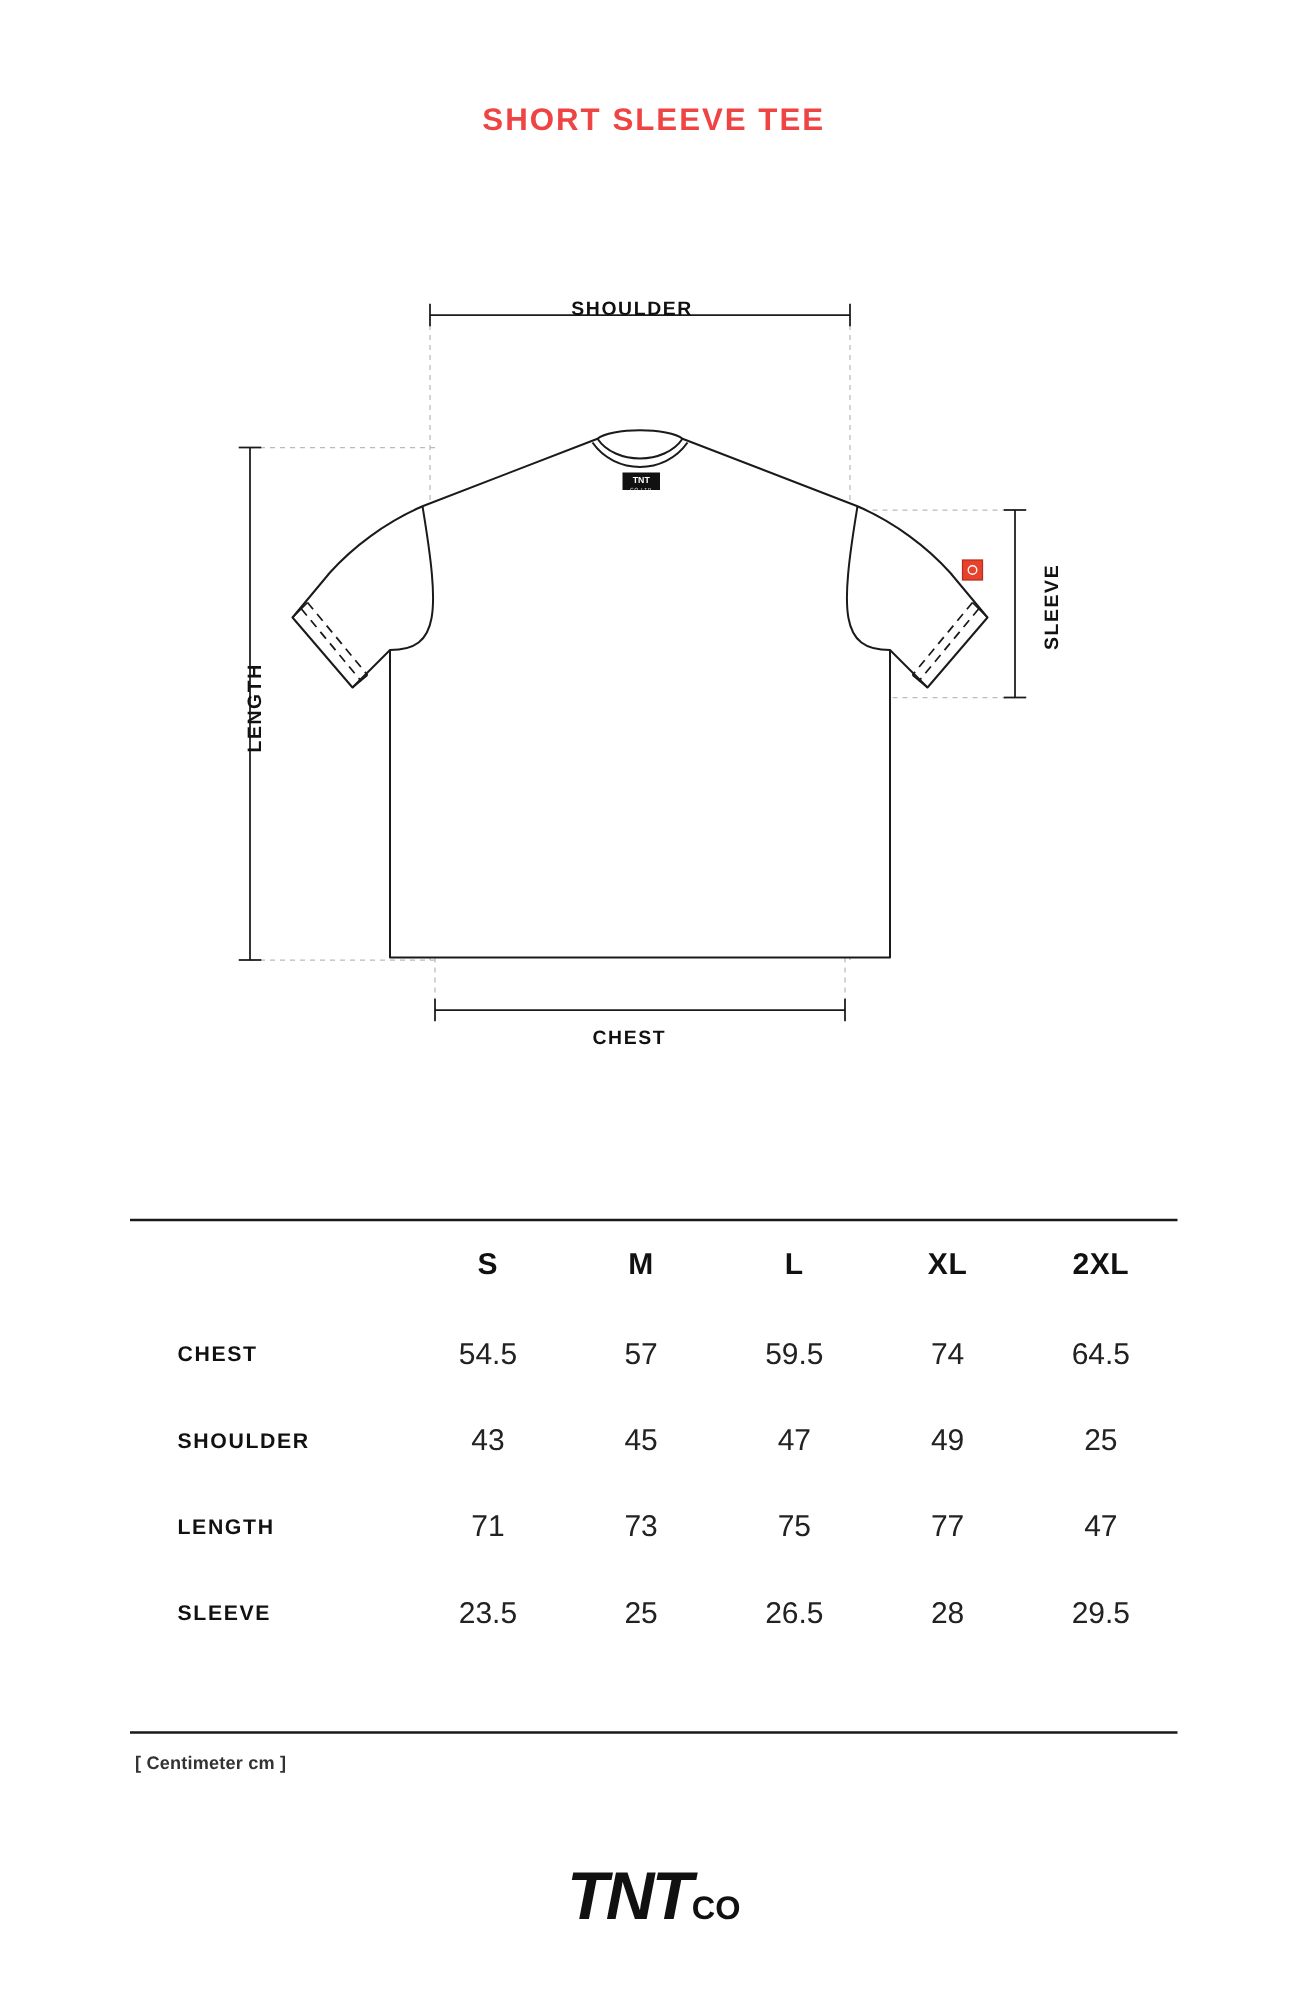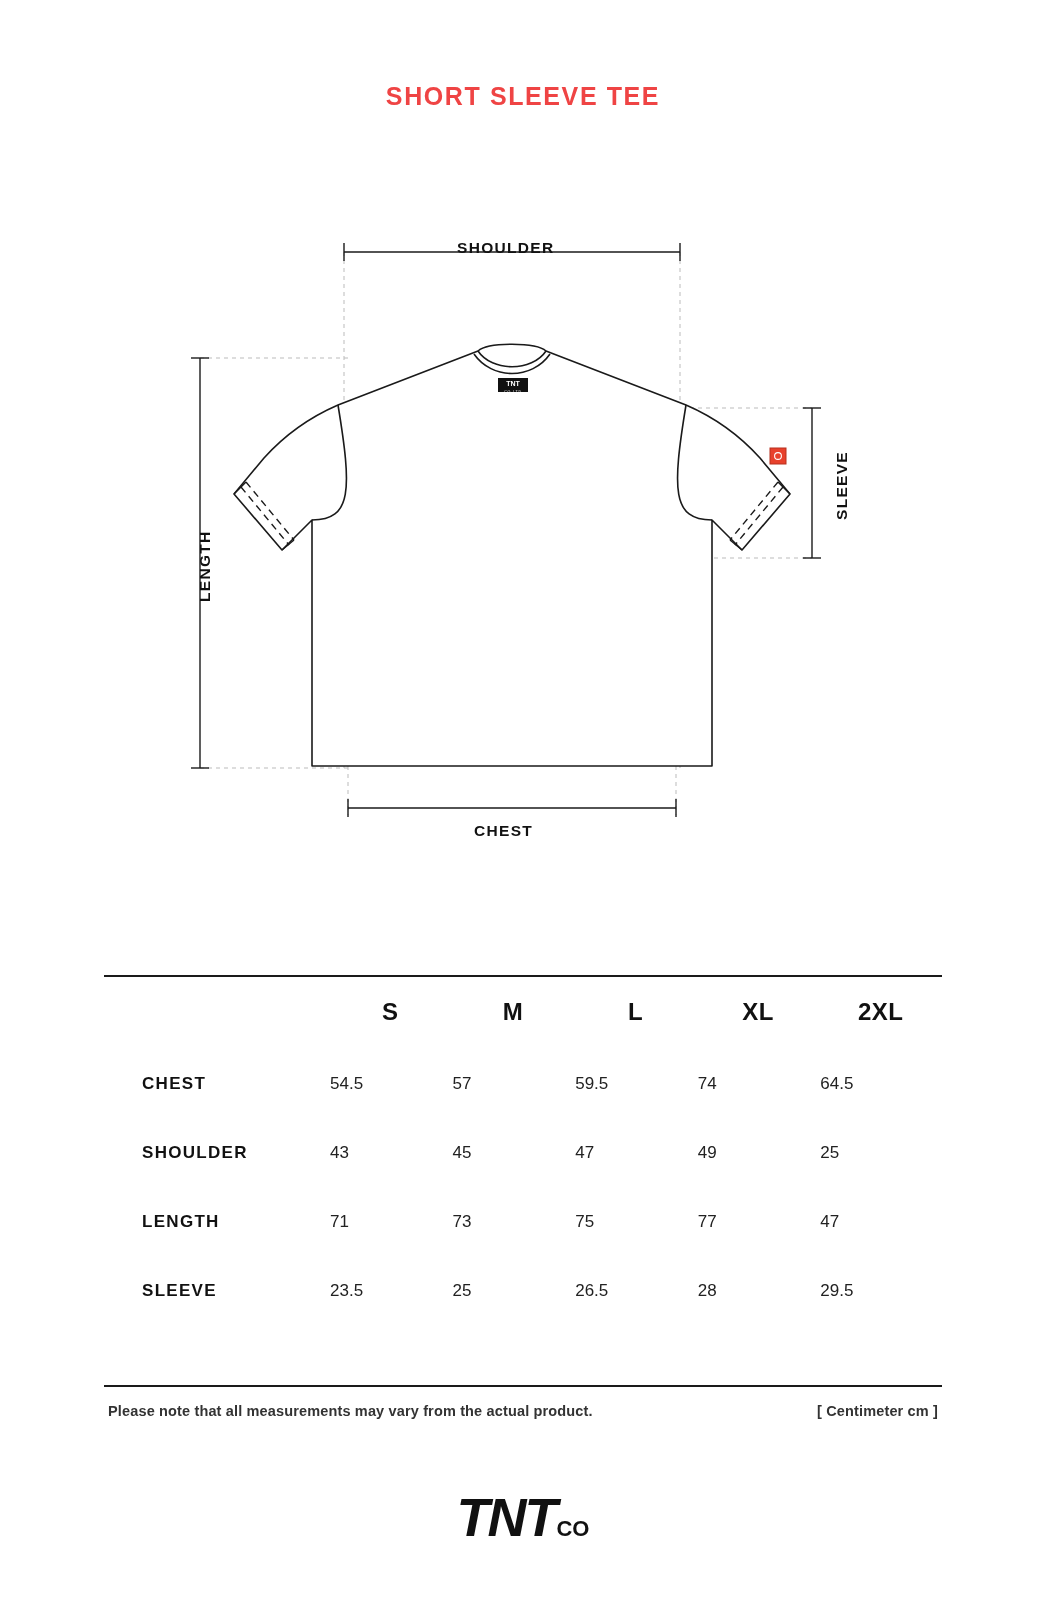--- a/index.html
+++ b/index.html
@@ -73,21 +73,22 @@
     letter-spacing: 0.5px;
     text-align: center;
     vertical-align: middle;
     color: #111;
   }
   table.size-table thead th.rowhead-col {
     text-align: left;
   }
   table.size-table tbody td {
     height: 67px;
-    font-size: 17px;
+    font-size: 24px;
+    text-align: center;
     vertical-align: middle;
     color: #222;
     font-weight: normal;
   }
   table.size-table tbody td.rowhead {
     text-align: left;
     font-weight: bold;
     font-size: 17px;
     letter-spacing: 1.3px;
     padding-left: 38px;
@@ -138,21 +139,21 @@
     position: relative;
     font-family: "Liberation Sans", sans-serif;
     font-weight: bold;
     font-style: italic;
     font-size: 54px;
     letter-spacing: -2px;
     color: #111;
     line-height: 1;
   }
   .logo-co {
-    font-size: 22px;
+    font-size: 26px;
     font-style: normal;
     letter-spacing: 0;
     vertical-align: baseline;
     margin-left: 1px;
   }
 </style>
 </head>
 <body>
 
 <div class="page-title">SHORT SLEEVE TEE</div>
@@ -296,19 +297,18 @@
         <td>26.5</td>
         <td>28</td>
         <td>29.5</td>
       </tr>
     </tbody>
   </table>
 </div>
 <div class="rule-bottom"></div>
 
 <div class="footnote">
-  <span>Please note that all measurements may vary from the actual product.</span>
   <span>[ Centimeter cm ]</span>
 </div>
 
 <div class="logo">
   <span class="logo-inner"><span>TNT</span><span class="logo-co">CO</span></span>
 </div>
 
 </body></html>

